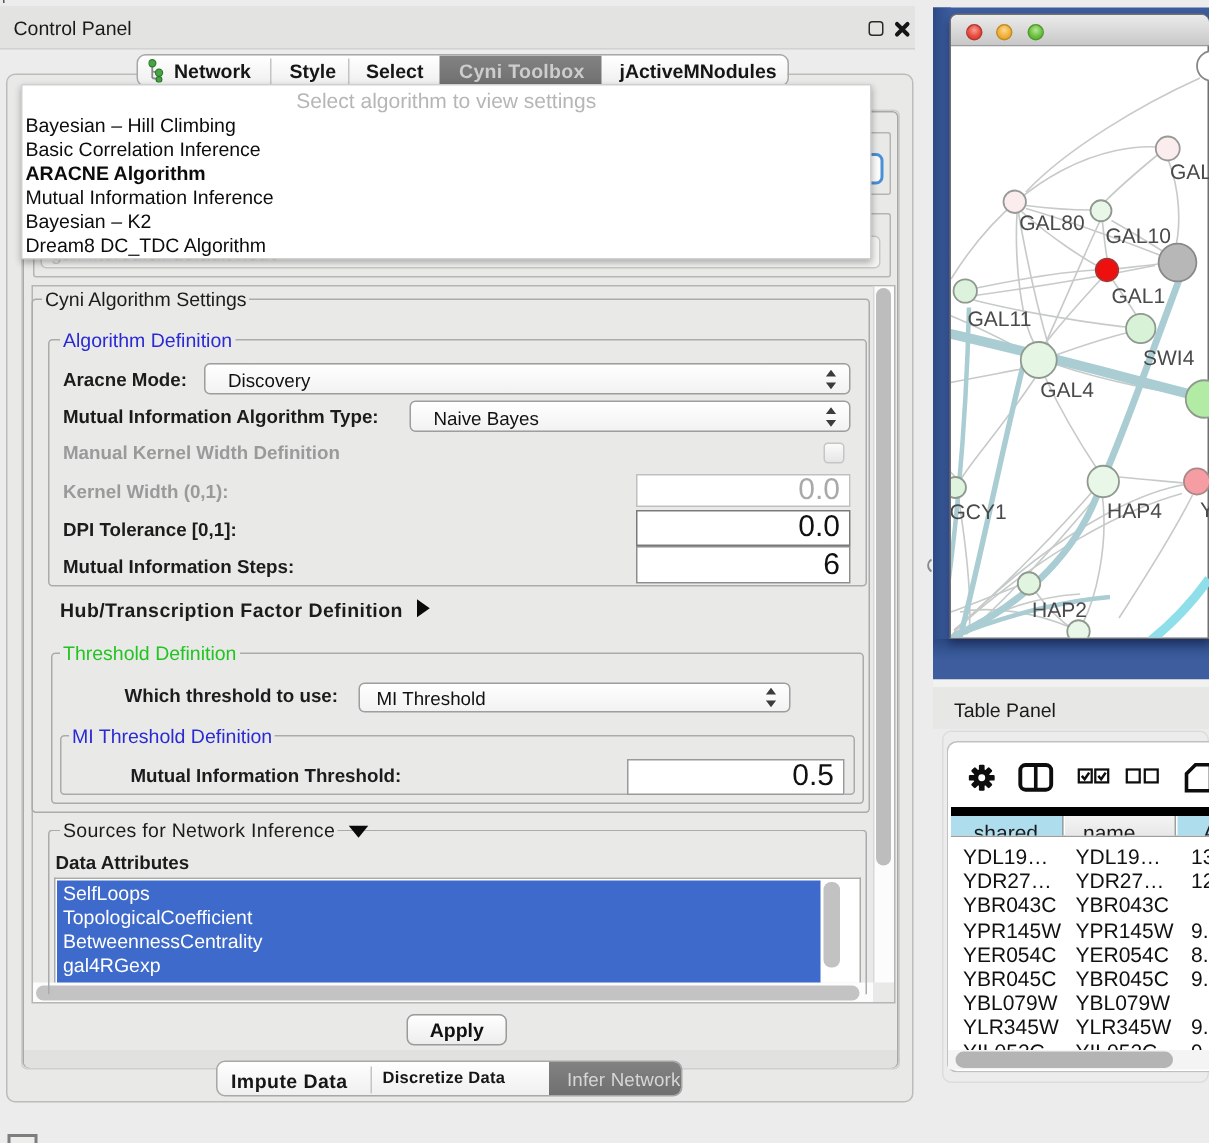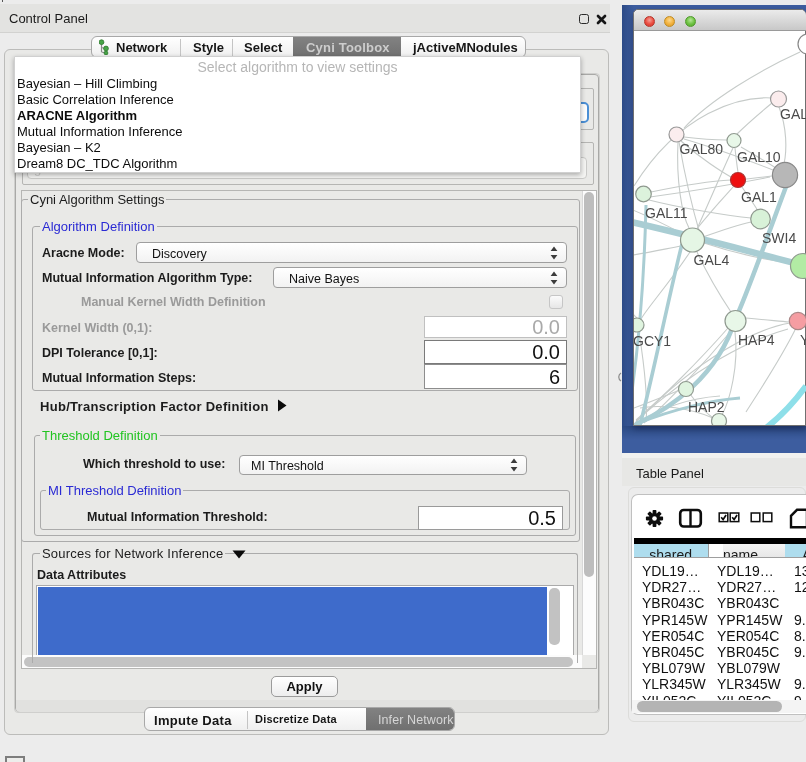--- a/index.html
+++ b/index.html
@@ -95,21 +95,21 @@
  <div class="lbl abs" style="left:42px;top:271px;">Mutual Information Algorithm Type:</div>
  <div class="combo" style="left:273px;top:267px;width:294px;height:21px;">
    <span class="ctext">Naive Bayes</span>
    <span class="stepper">
         <svg width="10" height="14" viewBox="0 0 10 14">
           <path d="M5 0.5 L8.4 5 L1.6 5 Z M5 13.5 L8.4 9 L1.6 9 Z" fill="#3c3c3c"></path>
         </svg>
       </span>
  </div>
 
- <div class="lblgray abs" style="left:42px;top:295px;margin-left:39px;">Manual Kernel Width Definition</div>
+ <div class="lblgray abs" style="left:42px;top:295px;">Manual Kernel Width Definition</div>
  <div class="abs" style="left:549px;top:295px;width:14px;height:14px;background:linear-gradient(#fbfbfb,#e6e6e6);border:1px solid #c6c6c6;border-radius:3px;"></div>
 
  <div class="lblgray abs" style="left:42px;top:321px;">Kernel Width (0,1):</div>
  <div class="tfield" style="left:424px;top:316px;width:143px;height:22px;border-color:#c0c0c0;">
       <span style="color:#a9a9a9;">0.0</span>
     </div>
 
  <div class="lbl abs" style="left:42px;top:346px;">DPI Tolerance [0,1]:</div>
  <div class="tfield" style="left:424px;top:340px;width:143px;height:24px;border-color:#7a7a7a;">
       <span>0.0</span>
@@ -149,20 +149,21 @@
  <div class="groupbox" style="left:32px;top:553px;width:546px;height:110px;border-bottom:none;border-radius:3px 3px 0 0;"></div>
  <div class="gtitle" style="position:absolute;left:40px;top:546px;color:#1c1c1c;font-size:13px;letter-spacing:0.2px;">Sources for Network Inference</div>
  <svg class="abs" style="left:232px;top:550px;" width="14" height="9" viewBox="0 0 14 9">
       <path d="M0.5 0.5 L13.5 0.5 L7 8.5 Z" fill="#0a0a0a"></path>
     </svg>
 
  <div class="lbl abs" style="left:37px;top:568px;font-size:12.5px;">Data Attributes</div>
 
  <div class="abs" style="left:36px;top:585px;width:538px;height:70px;background:#fff;border:1px solid #aaa;border-bottom:none;overflow:hidden;">
    <div class="abs" style="left:1px;top:1px;width:509px;height:69px;background:#3e6bcb;"></div>
+   <div class="abs" style="left:5px;top:2px;font-size:13px;color:#fff;line-height:16px;">SelfLoops<br>TopologicalCoefficient<br>BetweennessCentrality<br>gal4RGexp</div>
    <div class="abs" style="left:512px;top:2px;width:11px;height:57px;background:#c2c2c2;border-radius:5px;"></div>
  </div>
 </div>
 
 <div class="abs" style="left:271px;top:676px;width:67px;height:21px;background:linear-gradient(#ffffff,#ededed);
   border:1px solid #9b9b9b;border-radius:5px;text-align:center;font-size:13px;font-weight:bold;color:#111;line-height:19px;">Apply</div>
 
 <div class="abs" style="left:16px;top:700px;width:582px;height:12px;background:#e1e1df;border-radius:0 0 4px 4px;"></div>
 
 <div id="bottomtabs" class="abs" style="left:144px;top:707px;width:311px;height:24px;
@@ -303,21 +304,21 @@
    <path d="M76.2,9.3 l1.9,2.2 3,-4.4" stroke-width="1.7"></path>
    <path d="M87.2,9.3 l1.9,2.2 3,-4.4" stroke-width="1.7"></path>
    <rect x="106.2" y="5" width="8.6" height="8.6"></rect>
    <rect x="118.2" y="5" width="8.6" height="8.6"></rect>
   </g>
   <path d="M152,1.8 h10 v17.4 h-16 v-11.4 z" fill="none" stroke="#0d0d0d" stroke-width="2.4"></path>
  </svg>
 
  <div class="abs" style="left:634px;top:538px;width:172px;height:20px;border-top:6px solid #000000;border-bottom:1px solid #9e9e9e;overflow:hidden;">
   <div class="abs" style="left:0;top:0;width:75px;height:24px;background:#aeddee;border-right:1px solid #9e9e9e;text-align:right;padding-right:2px;font-size:14px;color:#1a1a1a;line-height:23px;">shared…</div>
-  <div class="abs" style="left:89px;top:0;width:74px;height:24px;background:linear-gradient(#f4f4f4,#dcdcdc);border-right:1px solid #9e9e9e;text-align:left;padding-right:14px;font-size:14px;color:#1a1a1a;line-height:23px;">name</div>
+  <div class="abs" style="left:76px;top:0;width:74px;height:24px;background:linear-gradient(#f4f4f4,#dcdcdc);border-right:1px solid #9e9e9e;text-align:center;padding-right:14px;font-size:14px;color:#1a1a1a;line-height:23px;">name</div>
   <div class="abs" style="left:151px;top:0;width:21px;height:24px;background:#aeddee;font-size:14px;color:#1a1a1a;line-height:23px;padding-left:17px;">A</div>
  </div>
 
  <div class="abs" style="left:634px;top:562px;width:172px;height:139px;overflow:hidden;font-size:14px;color:#111;">
   <div class="abs" style="left:8px;top:1px;line-height:16.2px;">YDL19…<br>YDR27…<br>YBR043C<br>YPR145W<br>YER054C<br>YBR045C<br>YBL079W<br>YLR345W<br>YIL052C</div>
   <div class="abs" style="left:83px;top:1px;line-height:16.2px;">YDL19…<br>YDR27…<br>YBR043C<br>YPR145W<br>YER054C<br>YBR045C<br>YBL079W<br>YLR345W<br>YIL052C</div>
   <div class="abs" style="left:160px;top:1px;line-height:16.2px;">13<br>12<br>&nbsp;<br>9.<br>8.<br>9.<br>&nbsp;<br>9.<br>9.</div>
  </div>
 
  <div class="abs" style="left:632px;top:700px;width:174px;height:13px;background:#f4f4f4;"></div>

